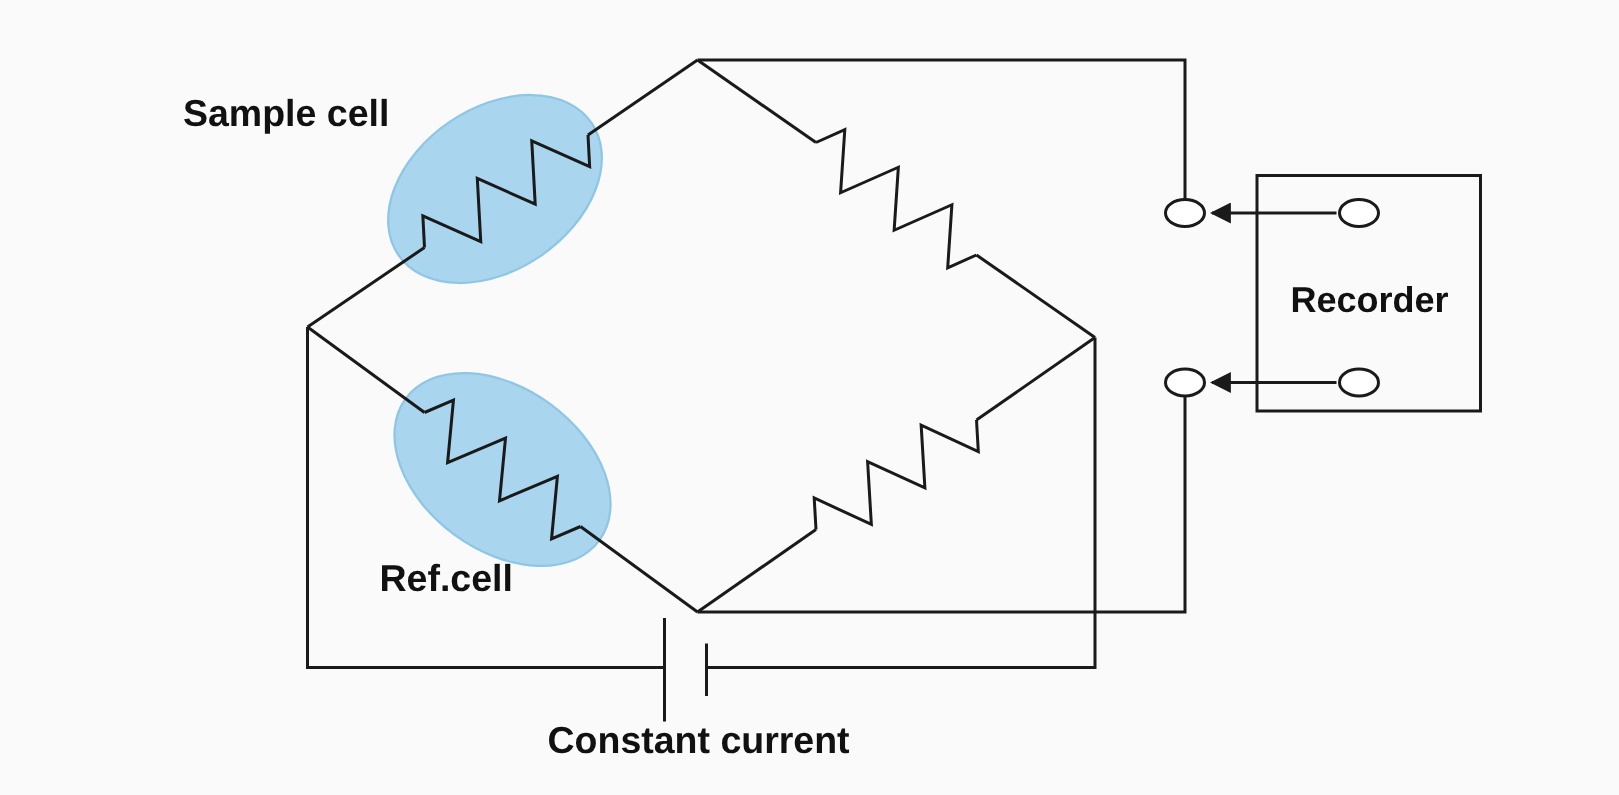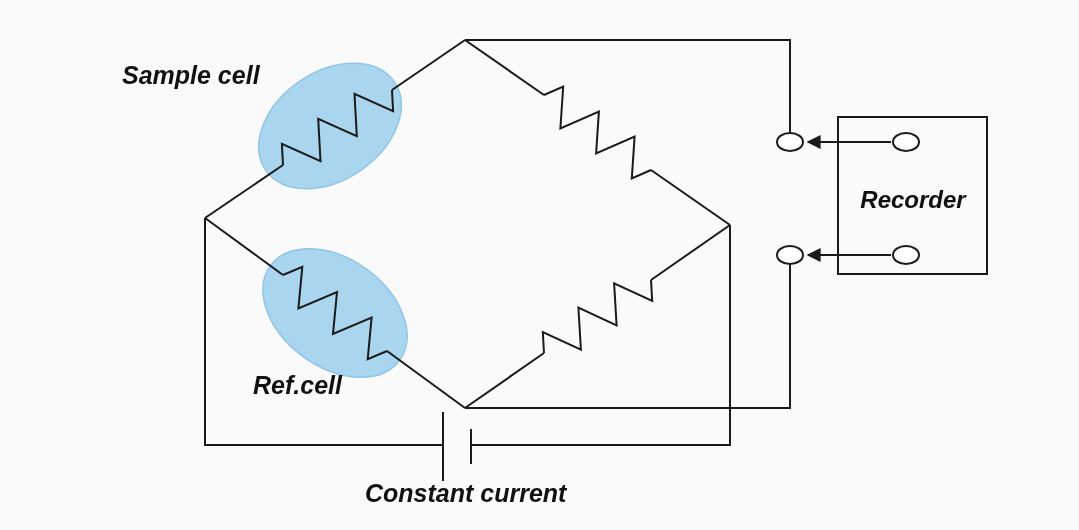--- a/index.html
+++ b/index.html
@@ -6,21 +6,20 @@
     margin: 0;
     padding: 0;
     background: #fafafa;
   }
   .stage {
     position: relative;
     width: 1079px;
     height: 530px;
     overflow: hidden;
     font-family: "Liberation Sans", "DejaVu Sans", sans-serif;
-    font-style: italic;
   }
   svg { display: block; width: 1079px; height: 530px; }
   .label {
     font-family: "Liberation Sans", "DejaVu Sans", sans-serif;
     font-weight: 700;
     font-size: 25px;
   }
   .label-recorder { font-size: 24px; }
 </style>
 </head>

